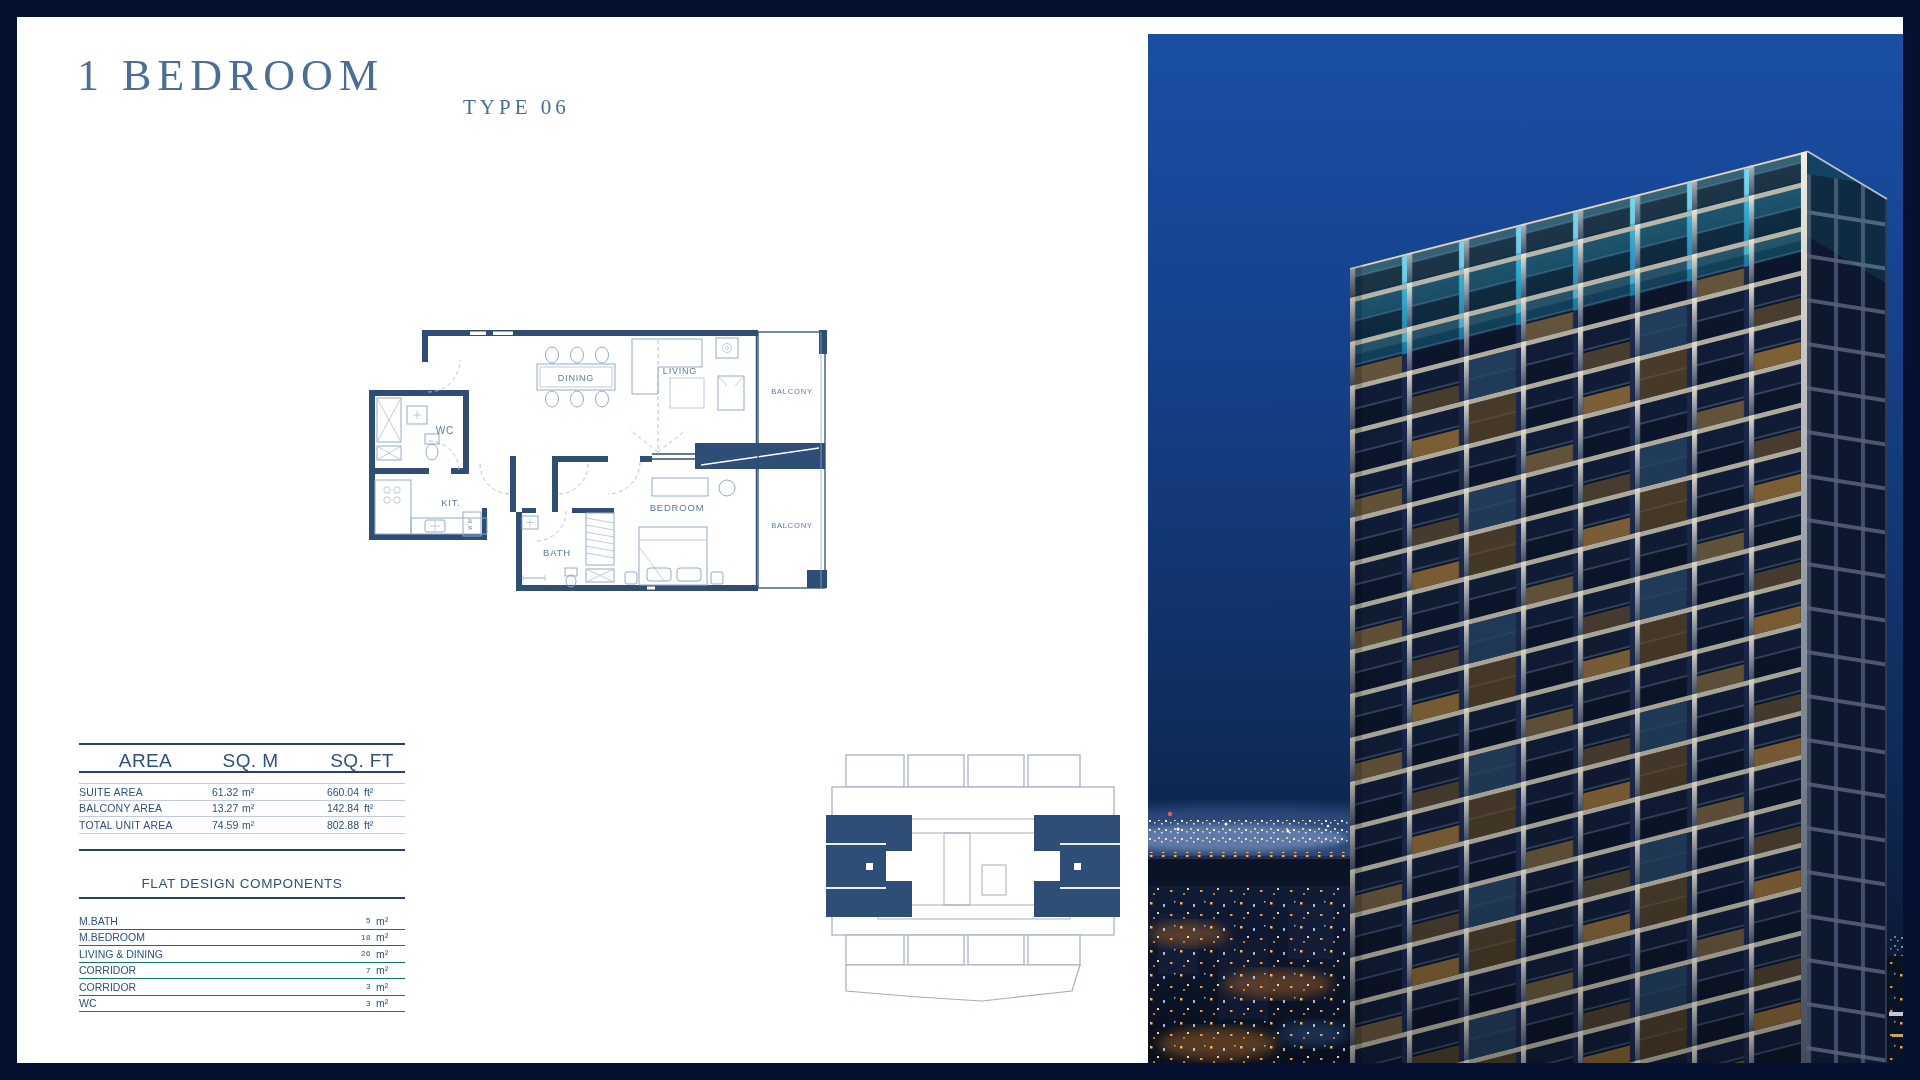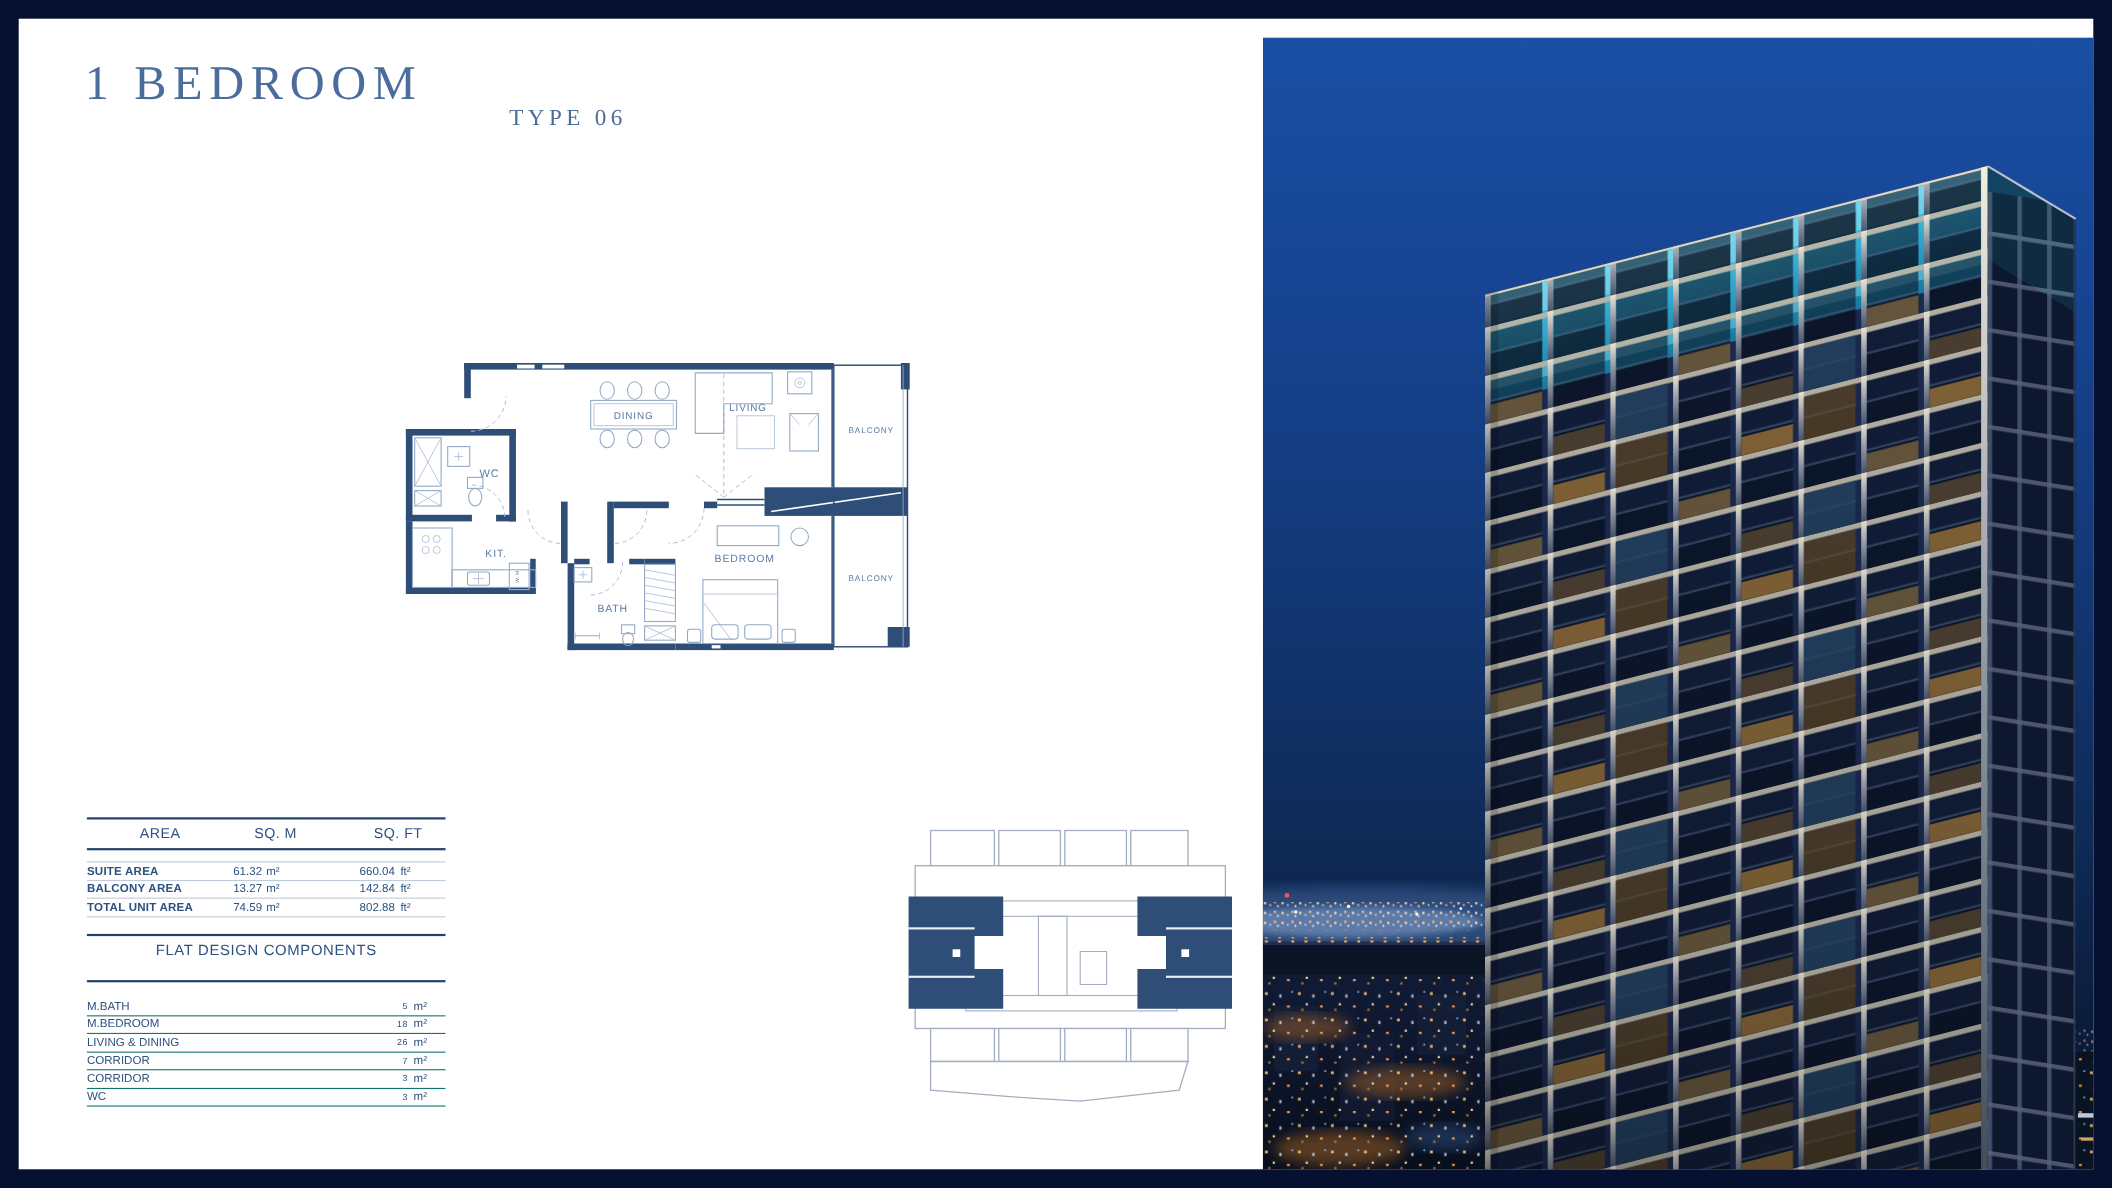--- a/index.html
+++ b/index.html
@@ -11,33 +11,33 @@
   .title { position:absolute; left:60px; top:33px; font-family:"Liberation Serif", serif; font-weight:400;
            font-size:44px; letter-spacing:6px; color:#4a6d9c; }
   .subtitle { position:absolute; left:446px; top:78px; font-family:"Liberation Serif", serif; font-weight:400;
            font-size:21px; letter-spacing:4px; color:#4a6d9c; }
 
   
   .area-table { position:absolute; left:62px; top:726px; width:326px; color:#2d5181; }
   .rule-thick { height:0; border-top:2px solid #23406e; }
   .rule-thin  { height:0; border-top:1px solid #bfcbdb; }
   .at-head { position:relative; height:26px; }
-  .at-head span { position:absolute; top:5px; font-size:13px; letter-spacing:.4px; text-align:center; }
+  .at-head span { position:absolute; top:5px; font-size:19px; letter-spacing:.4px; text-align:center; }
   .ah-area { left:0; width:133px; }
   .ah-sqm  { left:124px; width:95px; }
   .ah-sqft { left:240px; width:86px; }
   .at-gap { height:10px; }
   .at-row { display:grid; grid-template-columns:133px 25px 30px 92px 30px; align-items:center;
             height:16.5px; font-size:10.5px; border-bottom:1px solid #bfcbdb; }
-  .at-row .lbl { text-align:left; letter-spacing:.2px;font-weight:bold; }
+  .at-row .lbl { text-align:left; letter-spacing:.2px; }
   .at-row .val { text-align:right; }
   .at-row .unit { text-align:left; padding-left:5px; }
 
   .comp-table { position:absolute; left:62px; top:832px; width:326px; color:#2d5181; }
-  .ct-title { height:40px; text-align:center; font-size:13.5px; letter-spacing:.6px; line-height:26px; }
+  .ct-title { height:26px; text-align:center; font-size:13.5px; letter-spacing:.6px; line-height:26px;margin-top:20px; }
   .ct-gap { height:14px; }
   .ct-row { display:grid; grid-template-columns:1fr 26px 26px; align-items:center; height:16.5px;
             font-size:10.5px; border-bottom:1px solid #0f766e; padding-right:8px; }
   .ct-row .val { text-align:right; font-size:8px; letter-spacing:.6px; }
   .ct-row .unit { text-align:left; padding-left:5px; font-size:10.5px; }
 
   
   .plan { position:absolute; left:350px; top:305px; }
   .plan .w  { fill:#2e4d77; }
   .plan .f  { fill:none; stroke:#93abc8; stroke-width:1; }

